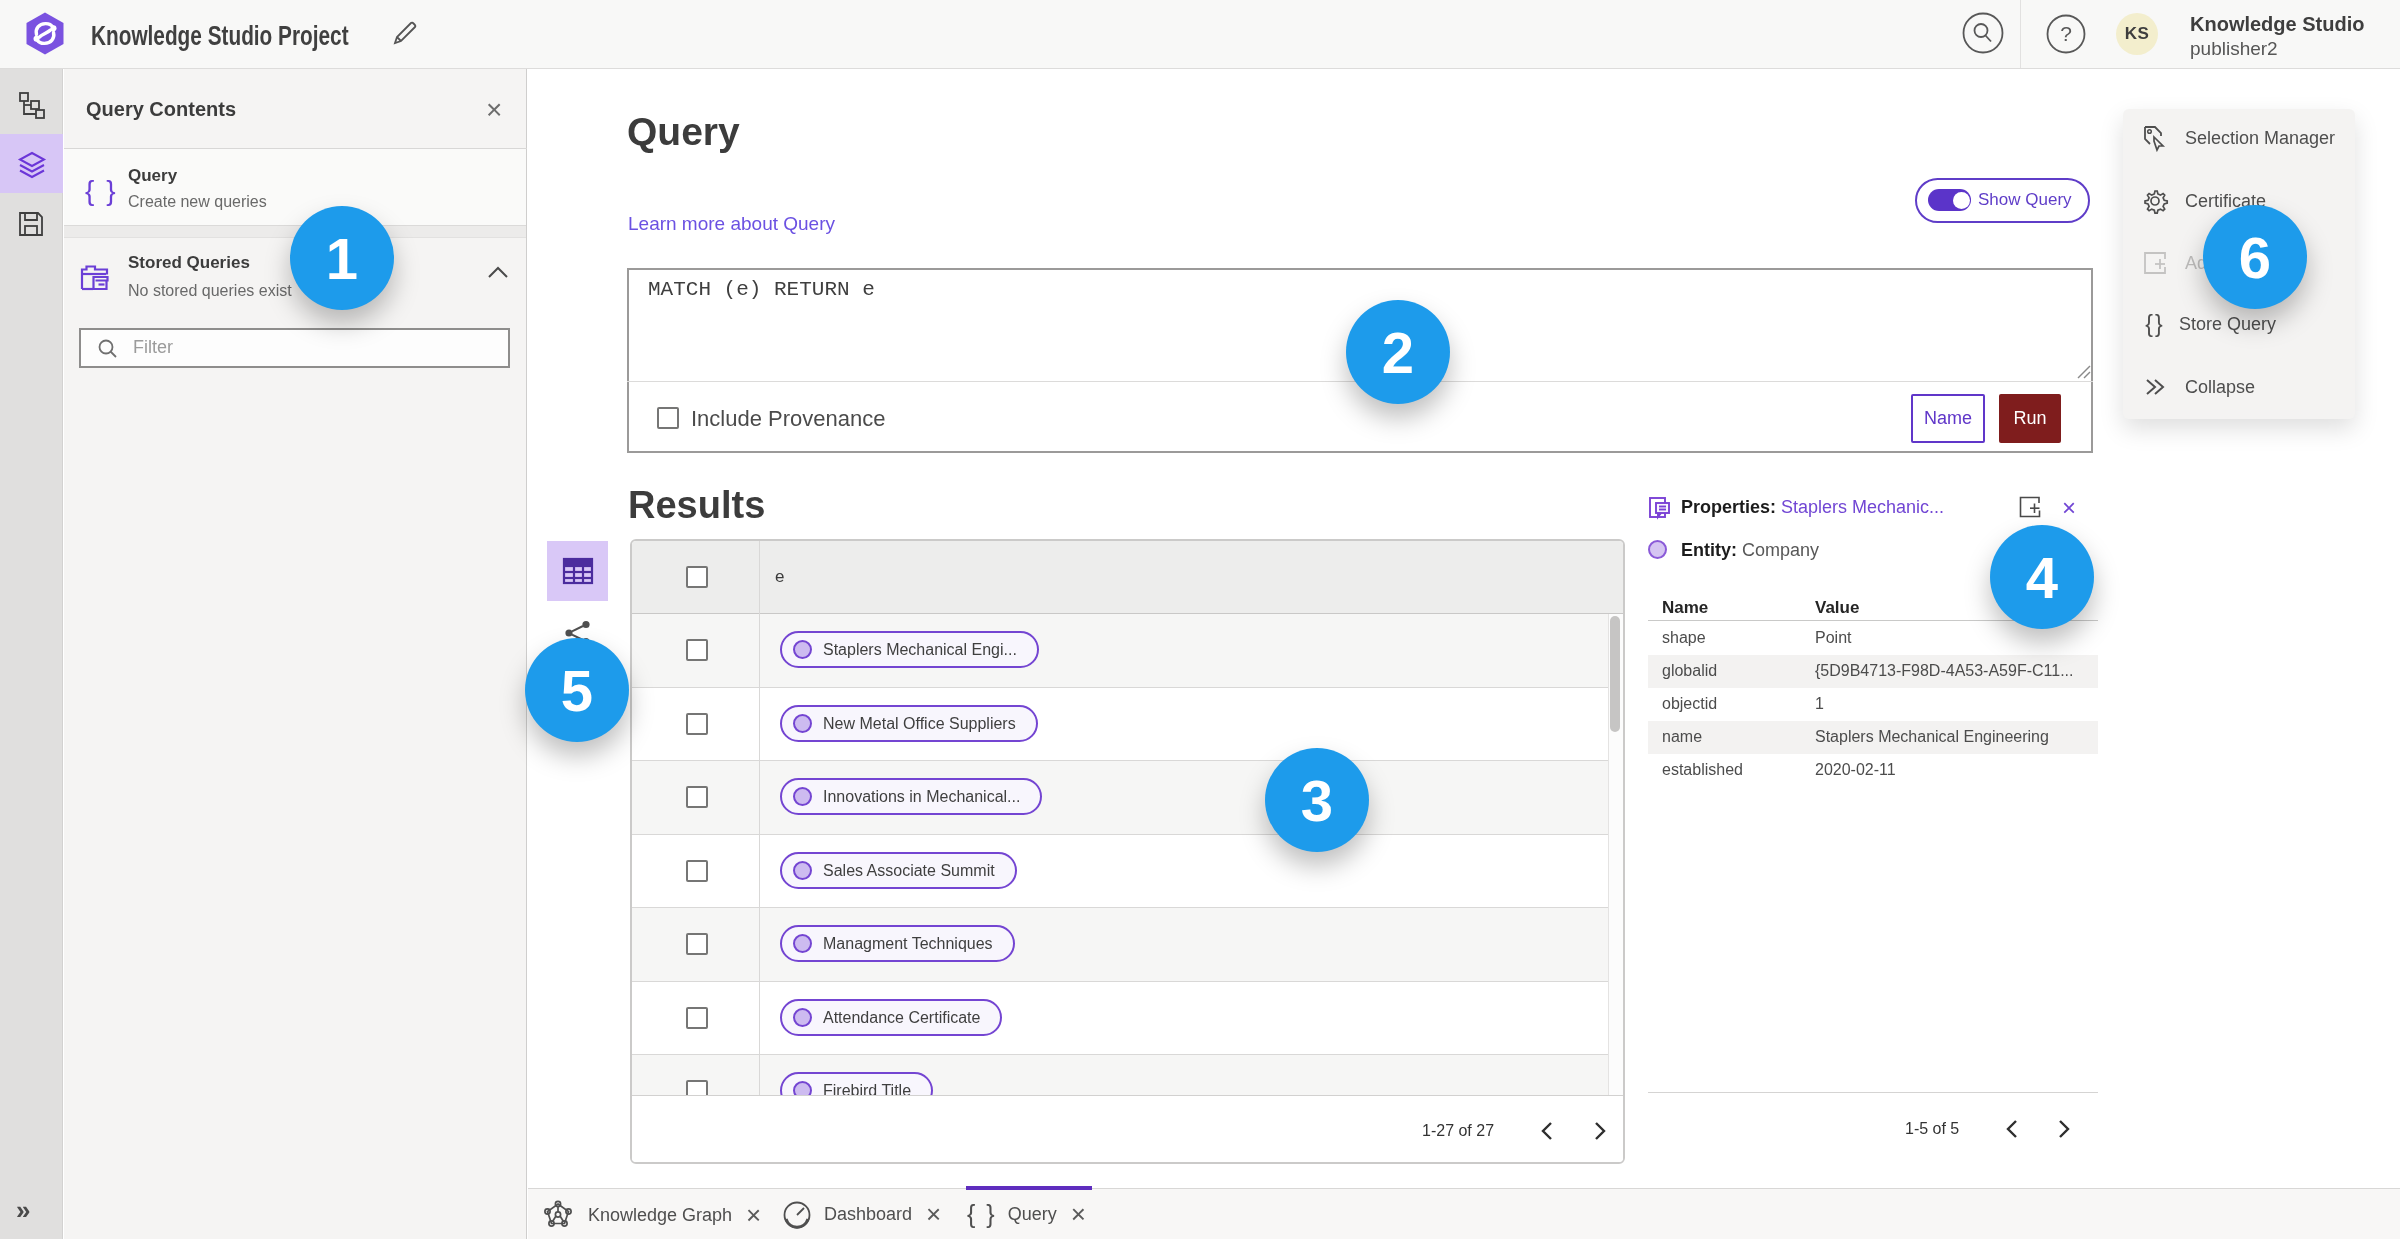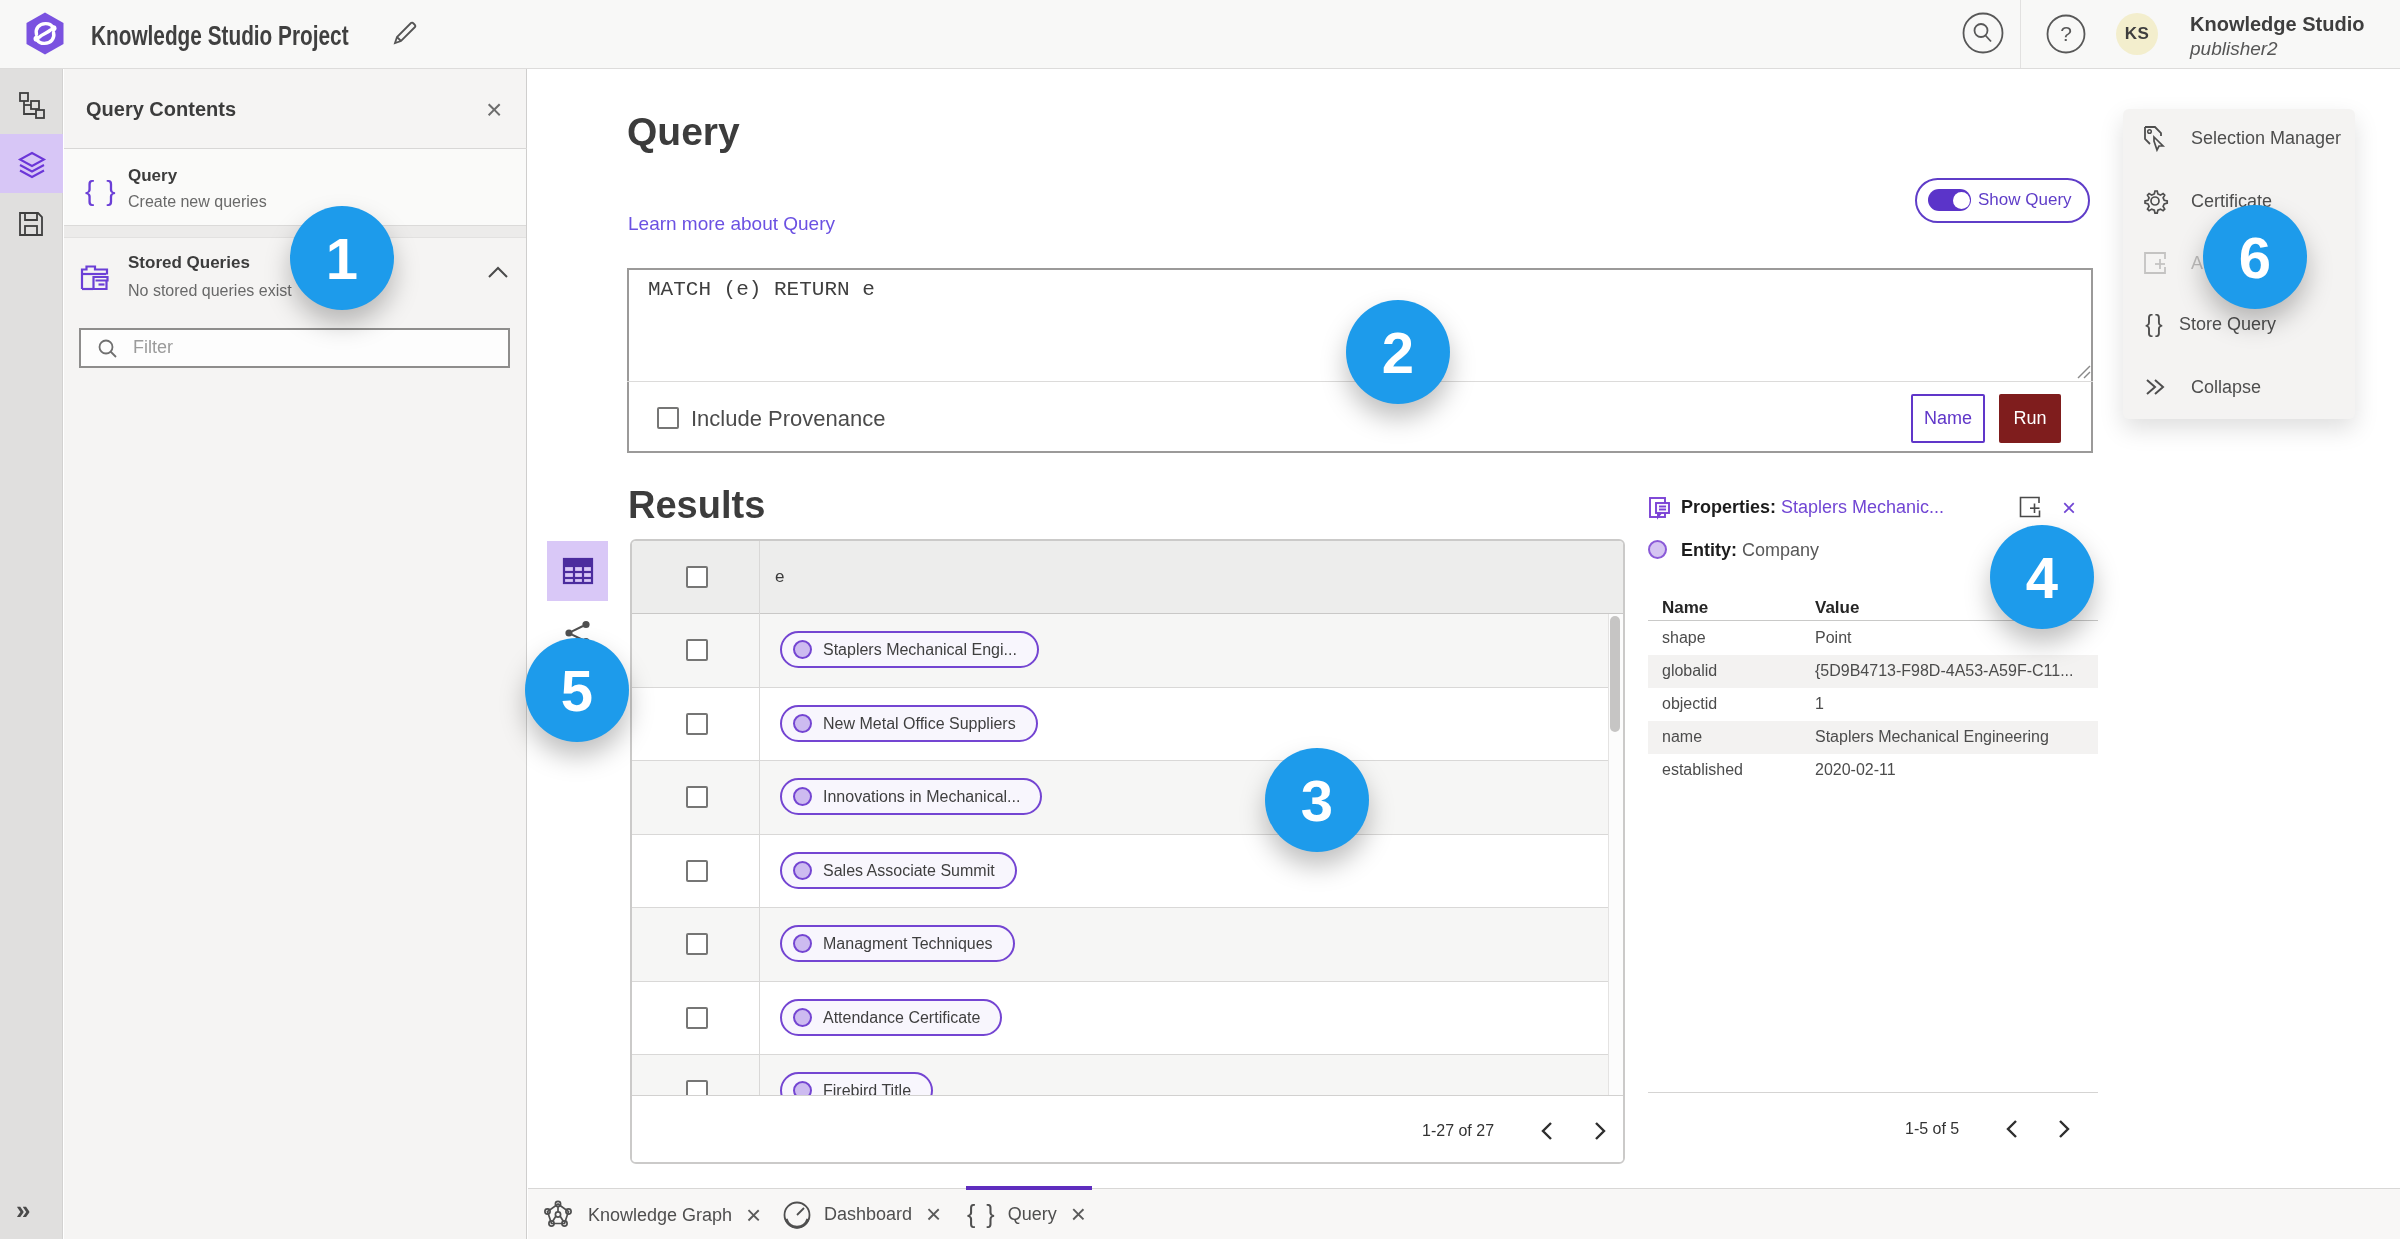--- a/index.html
+++ b/index.html
@@ -7,21 +7,21 @@
   body { font-family:"Liberation Sans", sans-serif; background:#fff; overflow:hidden; }
   #app { position:relative; width:2400px; height:1239px; background:#fff; }
   .abs { position:absolute; }
   svg { display:block; }
   .rowchk { position:absolute; left:54px; width:22px; height:22px; border:2px solid #767675; border-radius:2px; background:#fff; }
   .chip { position:absolute; left:148px; height:37px; display:inline-flex; align-items:center; padding:0 20px 0 11px; border:2px solid #7445d2; border-radius:19px; background:#f8f6fd; font-size:16px; color:#3f3f3f; white-space:nowrap; }
   .chip .dot { width:19px; height:19px; border-radius:50%; background:#cdbbf0; border:2px solid #7445d2; margin-right:11px; flex:none; }
   .prow { position:absolute; left:1648px; width:450px; height:33px; font-size:16px; color:#4c4c4c; }
   .prow span { position:absolute; top:7px; white-space:nowrap; }
   .rm-item { position:absolute; left:2141px; font-size:18px; color:#4e4e4e; display:flex; align-items:center; }
-  .rm-item .rm-txt { margin-left:22px; }
+  .rm-item .rm-txt { margin-left:16px; }
   .tab { position:absolute; top:1199px; font-size:18px; color:#4f4f4f; display:flex; align-items:center; }
   .callout { position:absolute; width:104px; height:104px; border-radius:50%; background:#1d9beb; color:#fff; font-size:58px; font-weight:700; display:flex; align-items:center; justify-content:center; box-shadow:0 14px 26px rgba(0,0,0,0.25); }
 </style>
 </head>
 <body>
 <div id="app">
 
   <div class="abs" style="left:0;top:0;width:2400px;height:69px;background:#f8f8f7;border-bottom:1px solid #dddcdb;"></div>
   <div class="abs" style="left:24px;top:11px;" id="logo">
     <svg width="42" height="45" viewBox="0 0 42 45">
@@ -50,21 +50,21 @@
   </div>
   <div class="abs" style="left:2020px;top:0;width:1px;height:68px;background:#e2e1e0;"></div>
   <div class="abs" style="left:2046px;top:14px;">
     <svg width="40" height="40" viewBox="0 0 40 40">
         <circle cx="20" cy="20" r="18.5" fill="none" stroke="#585858" stroke-width="1.8"></circle>
         <text x="20" y="27" text-anchor="middle" font-family="Liberation Sans" font-size="21" fill="#585858">?</text>
       </svg>
   </div>
   <div class="abs" style="left:2116px;top:13px;width:42px;height:42px;border-radius:50%;background:#f3eecd;color:#3e3e3e;font-size:17px;font-weight:600;display:flex;align-items:center;justify-content:center;letter-spacing:.5px;">KS</div>
   <div class="abs" style="left:2190px;top:13px;font-size:20px;font-weight:700;color:#3e3e3e;">Knowledge Studio</div>
-  <div class="abs" style="left:2190px;top:38px;font-size:19px;color:#565656;font-style:italic;">publisher2</div>
+  <div class="abs" style="left:2190px;top:38px;font-size:19px;color:#565656;">publisher2</div>
 
   <div class="abs" style="left:0;top:69px;width:63px;height:1170px;background:#e0dfde;border-right:1px solid #d3d2d1;"></div>
   <div class="abs" style="left:17px;top:90px;" id="ic-rail-tree">
       <svg width="30" height="30" viewBox="0 0 30 30">
         <g fill="none" stroke="#3f3f3f" stroke-width="1.8">
           <rect x="3" y="3" width="8" height="8"></rect>
           <rect x="14" y="11" width="8" height="8"></rect>
           <rect x="19" y="20" width="8" height="8"></rect>
           <path d="M7 11 v13 h12"></path>
           <path d="M7 15 h7"></path>

